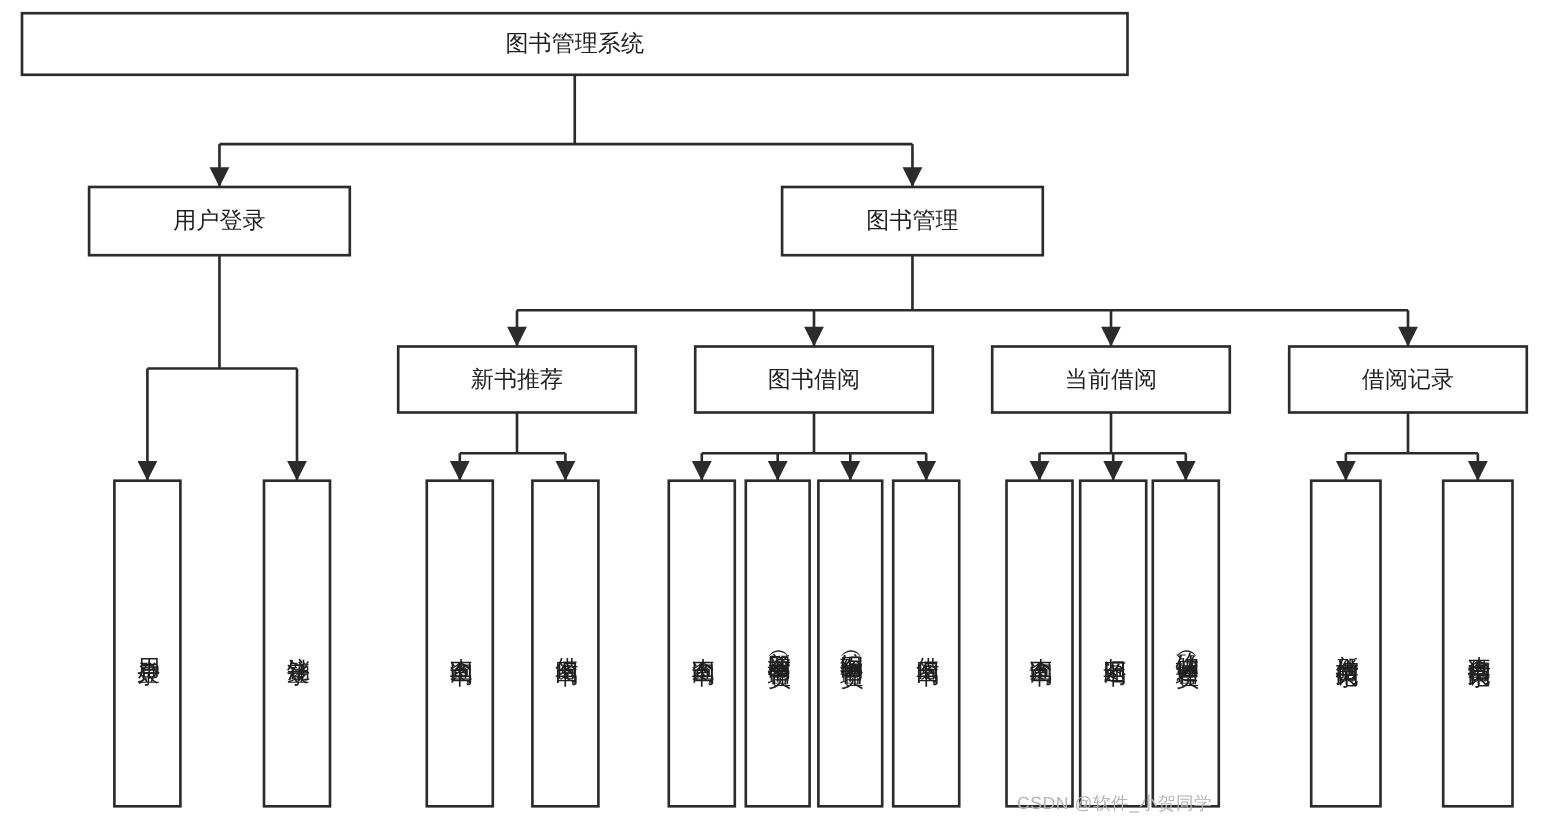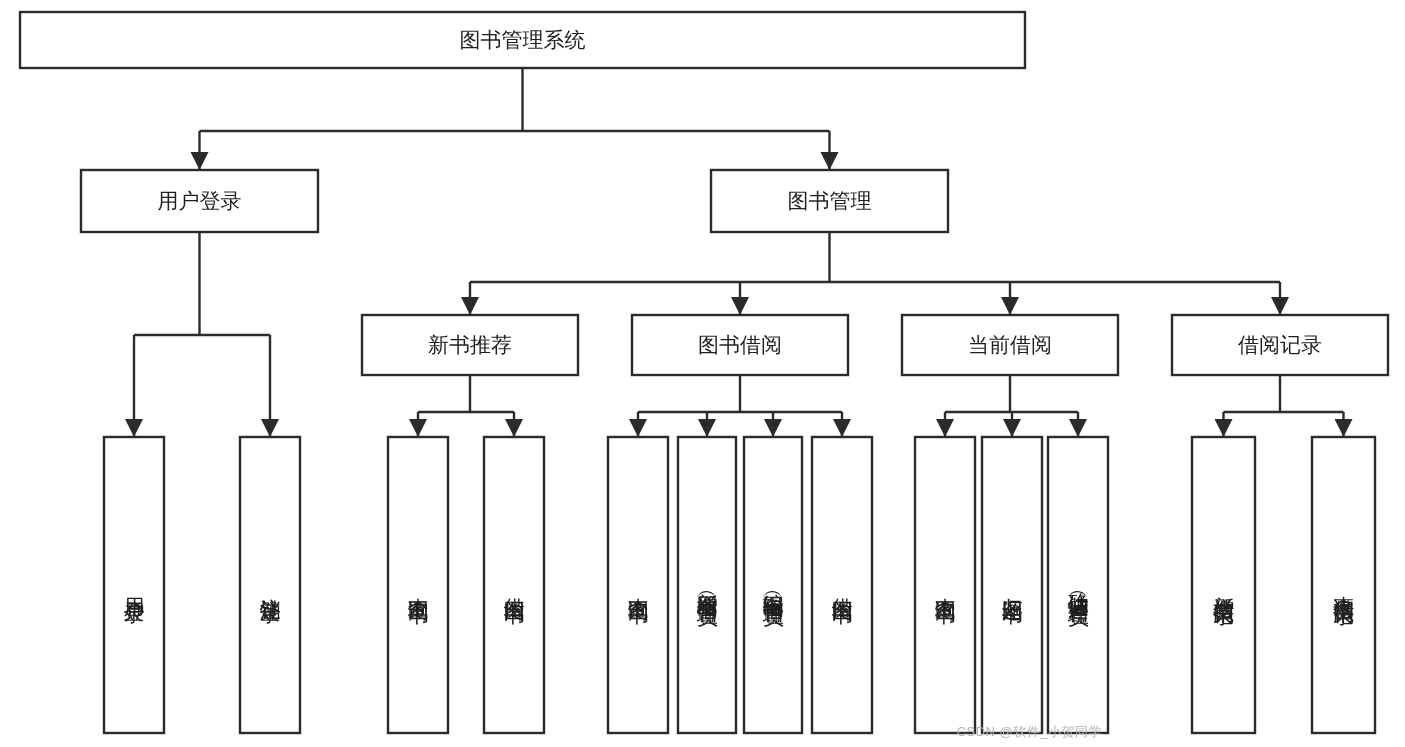--- a/index.html
+++ b/index.html
@@ -61,21 +61,21 @@
     letter-spacing: 2px;
     color: #1f1f1f;
     white-space: nowrap;
     pointer-events: none;
   }
   .watermark {
     position: absolute;
     right: 8px;
     bottom: 6px;
     font-family: "Liberation Sans", "DejaVu Sans", sans-serif;
-    font-size: 13px;
+    font-size: 16px;
     color: #b4b4b4;
     letter-spacing: 0.5px;
     white-space: nowrap;
   }
 </style>
 </head>
 <body>
 
 <div id="diagram-root">
 

